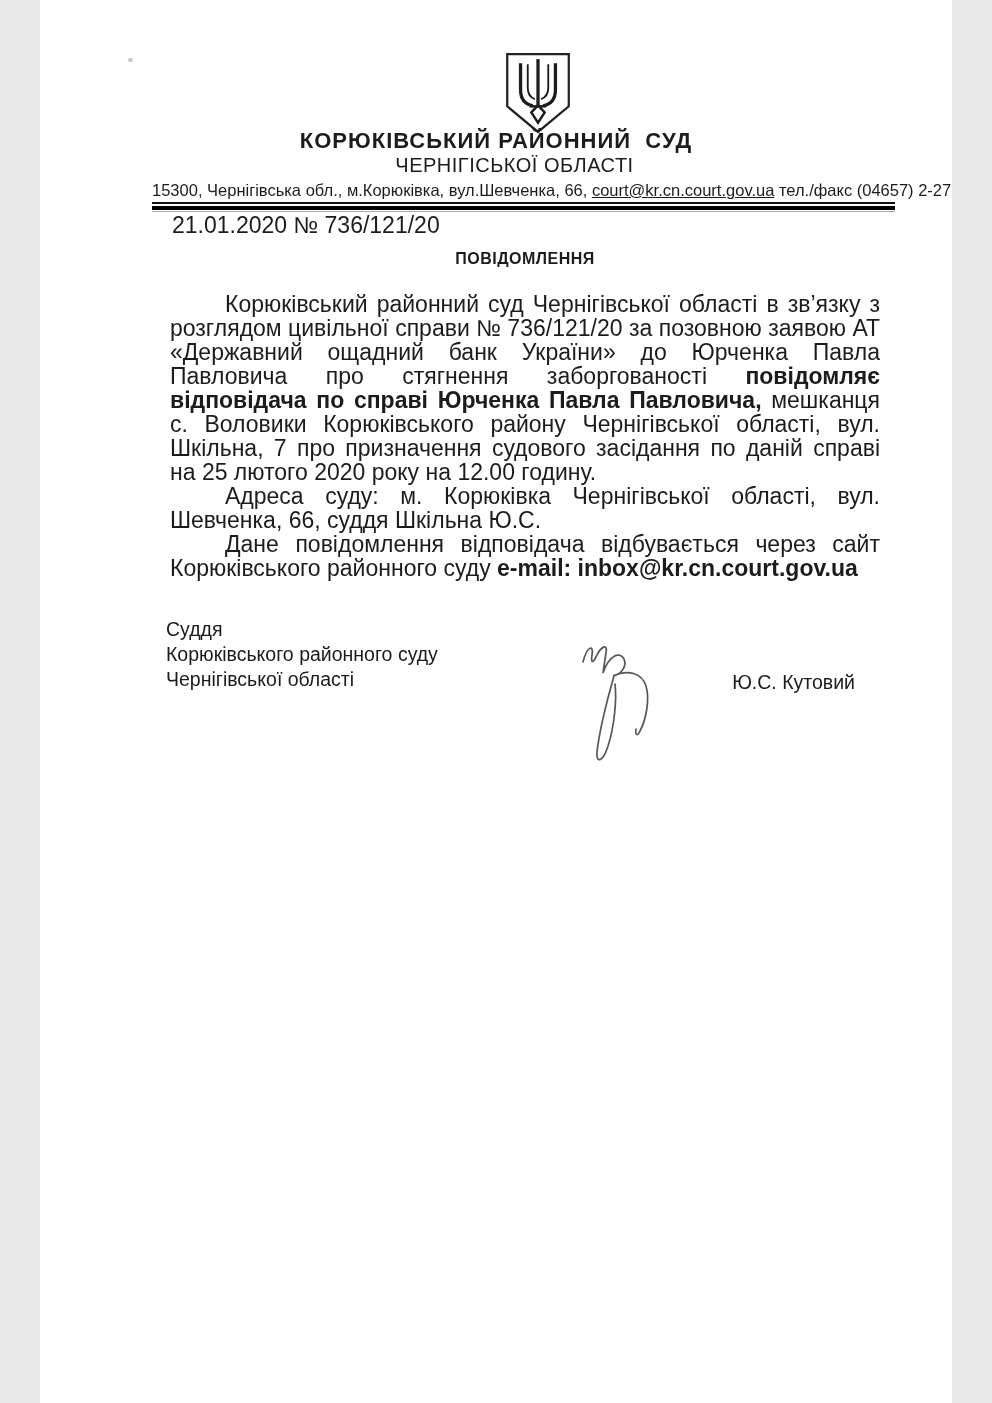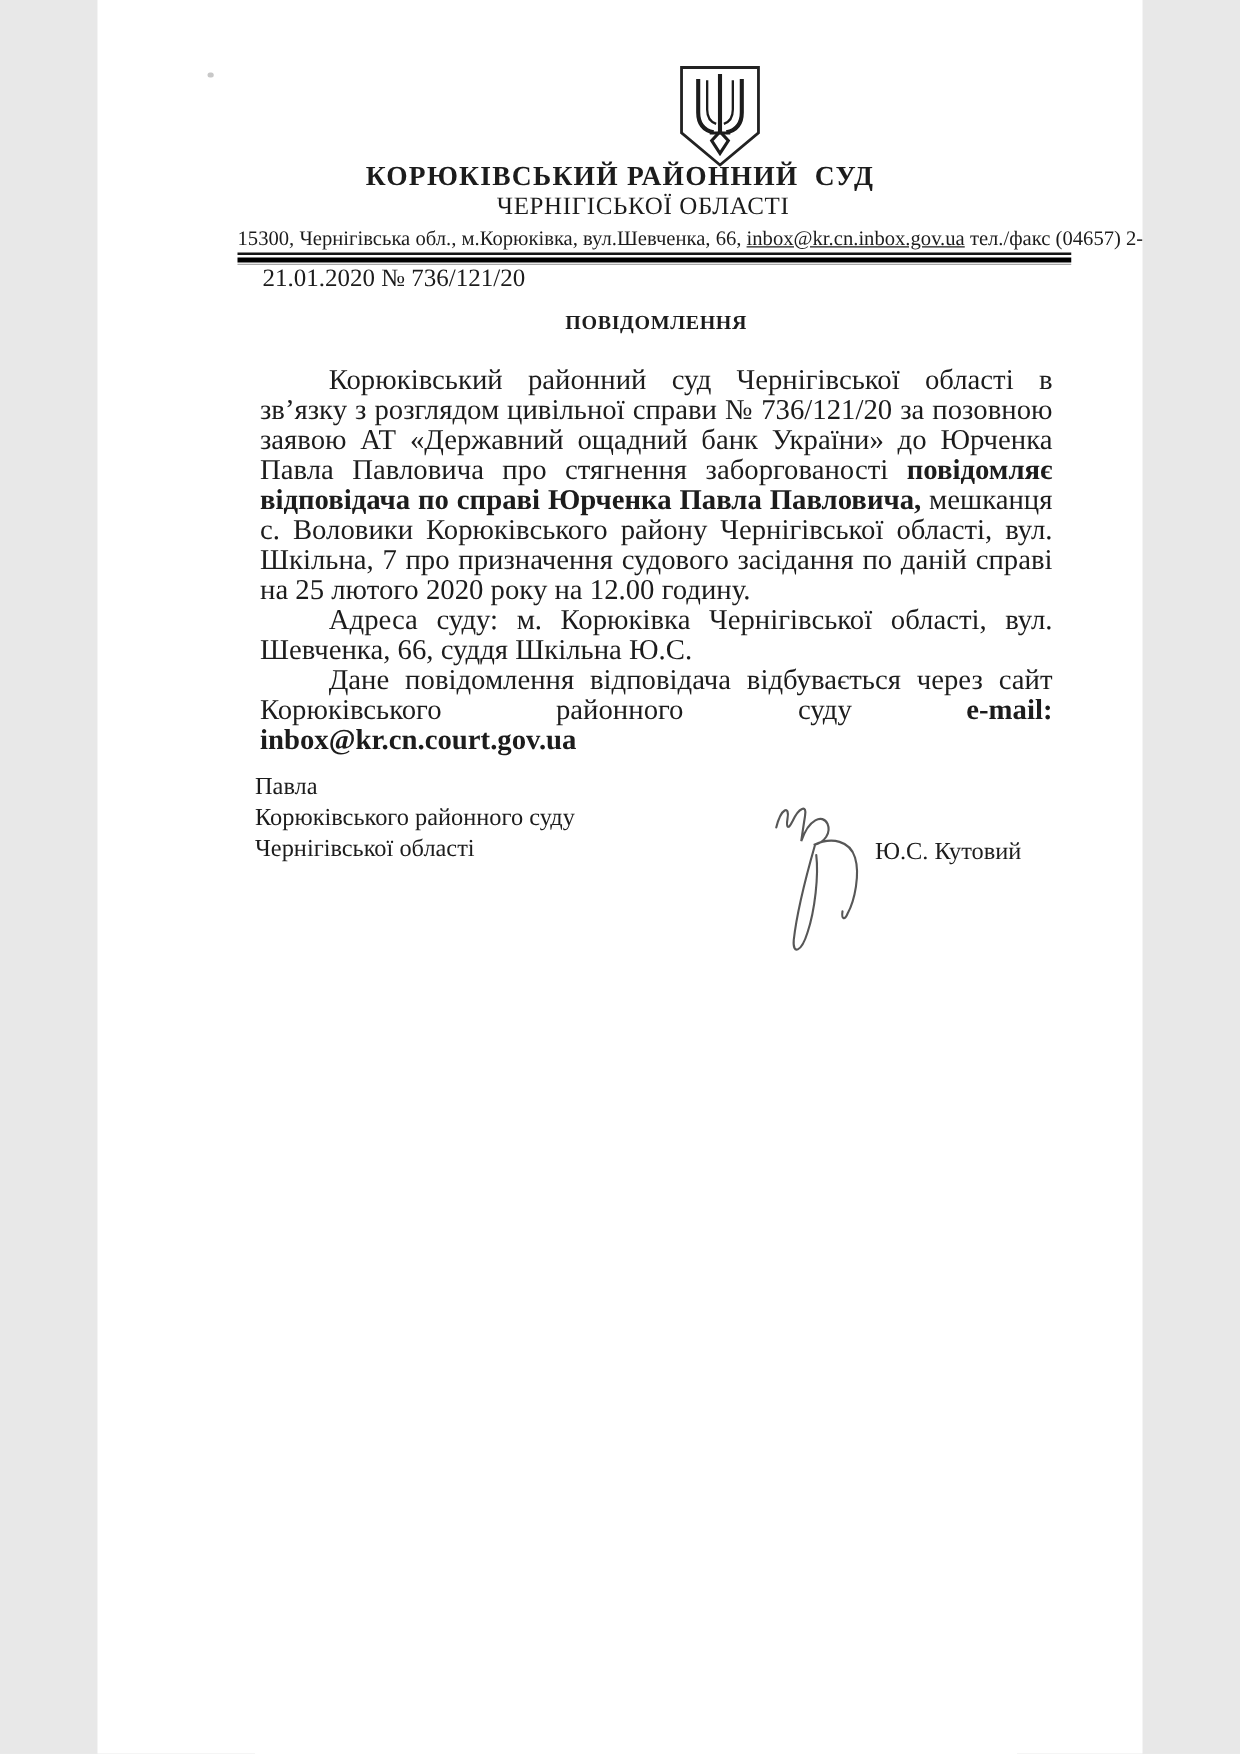--- a/index.html
+++ b/index.html
@@ -2,25 +2,25 @@
 <html><head>
 <meta charset="utf-8">
 <style>
   html, body {
     margin: 0;
     padding: 0;
     background: #e8e8e8;
   }
   .page {
     position: relative;
-    width: 836px;
+    width: 912px;
     height: 1403px;
     margin: 0 auto;
     background: #ffffff;
-    font-family: Liberation Serif, serif;
+    font-family: Liberation Sans, sans-serif;
     color: #1c1c1c;
     overflow: hidden;
   }
   .speck {
     position: absolute;
     left: 88px; top: 58px;
     width: 5px; height: 4px;
     background: #9a9a9a;
     border-radius: 2px;
     opacity: .55;
@@ -60,21 +60,21 @@
   .header-rule {
     position: absolute;
     left: 112px; right: 57px; top: 202px;
   }
   .header-rule .r1 { height: 2px; background: #141414; }
   .header-rule .r2 { height: 4px; background: #000000; margin-top: 2px; }
   .header-rule .r3 { height: 1px; background: #a8a8a8; margin-top: 1px; }
   .ref-line {
     position: absolute;
     left: 132px; top: 212px;
-    font-size: 20px;
+    font-size: 23px;
   }
   .doc-title {
     position: absolute;
     left: 130px; right: 72px; top: 250px;
     text-align: center;
     font-size: 16px;
     font-weight: bold;
     letter-spacing: .5px;
   }
   .doc-body {
@@ -123,40 +123,40 @@
       <path d="M29,13 V36 C29,43 33,46 36,47" stroke-width="1.8"></path>
       <path d="M49,13 V36 C49,43 45,46 42,47" stroke-width="1.8"></path>
       <path d="M31,54 H47" stroke-width="2.4"></path>
     </g>
     <path d="M39,53 L45.5,60 L39,70 L32.5,60 Z" fill="none" stroke="#1c1c1c" stroke-width="2.4"></path>
   </svg>
 
   <div class="court-name">КОРЮКІВСЬКИЙ РАЙОННИЙ  СУД</div>
   <div class="court-region">ЧЕРНІГІСЬКОЇ ОБЛАСТІ</div>
 
-  <div class="court-address"><span>15300, Чернігівська обл., м.Корюківка, вул.Шевченка, 66, </span><span class="email">inbox@kr.cn.inbox.gov.ua</span><span> тел./факс (04657) 2-27-78</span></div>
+  <div class="court-address"><span>15300, Чернігівська обл., м.Корюківка, вул.Шевченка, 66, </span><span class="email">court@kr.cn.court.gov.ua</span><span> тел./факс (04657) 2-27-78</span></div>
 
   <div class="header-rule">
     <div class="r1"></div>
       <div class="r2"></div>
       <div class="r3"></div>
   </div>
 
   <div class="ref-line">21.01.2020 № 736/121/20</div>
 
   <div class="doc-title">ПОВІДОМЛЕННЯ</div>
 
   <div class="doc-body">
     <p><span>Корюківський районний суд Чернігівської області в зв’язку з розглядом цивільної справи № 736/121/20 за позовною заявою АТ «Державний ощадний банк України» до Юрченка Павла Павловича про стягнення заборгованості </span><span class="b">повідомляє відповідача по справі Юрченка Павла Павловича,</span><span> мешканця с. Воловики Корюківського району Чернігівської області, вул. Шкільна, 7 про призначення судового засідання по даній справі на 25 лютого 2020 року на 12.00 годину.</span></p>
     <p>Адреса суду: м. Корюківка Чернігівської області, вул. Шевченка, 66, суддя Шкільна Ю.С.</p>
     <p><span>Дане повідомлення відповідача відбувається через сайт Корюківського районного суду </span><span class="b">e-mail: inbox@kr.cn.court.gov.ua</span></p>
   </div>
 
   <div class="sig-block">
-    <div>Павла</div>
+    <div>Суддя</div>
     <div>Корюківського районного суду</div>
     <div>Чернігівської області</div>
   </div>
 
   <svg class="sig-scribble" viewBox="0 0 112 136" xmlns="http://www.w3.org/2000/svg">
     <path d="M8,28 C12,12 19,10 17,21 C16,27 17,31 21,23 C26,12 33,9 31,19 C30,25 29,32 28,39
              C34,21 45,17 49,25 C52,32 47,40 38,42
              C53,35 67,39 71,52 C75,65 71,86 65,97 C63,102 60,102 61,95
              M39,42 C31,70 24,100 22,118 C21,130 28,128 33,112 C39,94 42,66 40,50" fill="none" stroke="#3a3a3a" stroke-width="1.7" stroke-linecap="round" opacity="0.85"></path>
   </svg>

